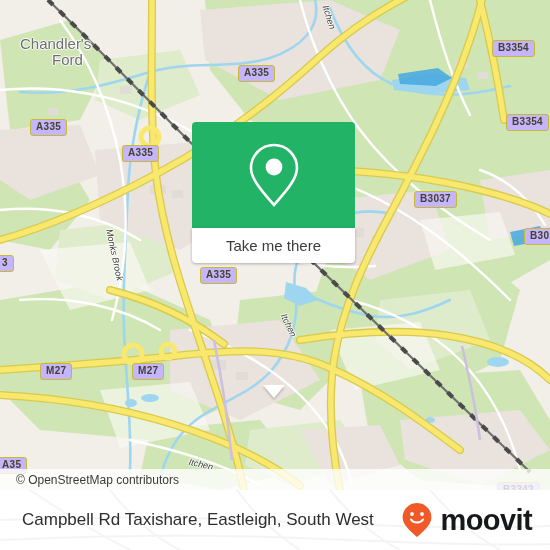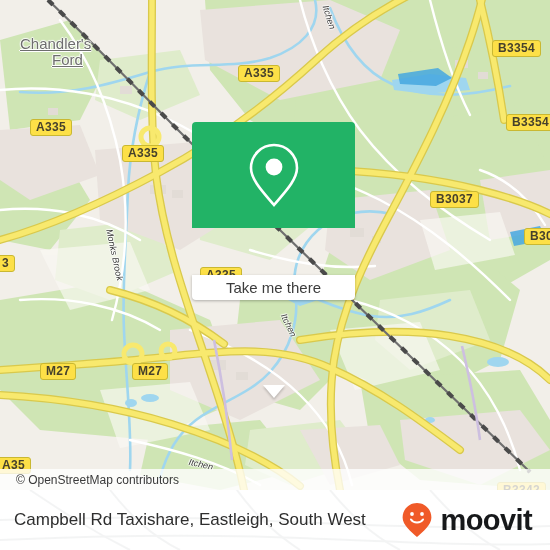--- a/index.html
+++ b/index.html
@@ -8,57 +8,57 @@
 
   #page{position:relative;width:550px;height:550px;overflow:hidden;background:#f2efe9;}
 
   
   #map{position:absolute;left:0;top:0;width:550px;height:490px;overflow:hidden;
        background:#f3efe8;}
 
   svg.layer{position:absolute;left:0;top:0;width:550px;height:490px;}
 
   
-  .shield{position:absolute;background:#fde047;border:1px solid #c9b832;
-          border-radius:3px;color:#46412c;font-size:12px;font-weight:bold;
+  .shield{position:absolute;background:#c4b5fd;border:1px solid #c9b832;
+          border-radius:3px;color:#46412c;font-size:10px;font-weight:bold;
           padding:1px 5px 2px 5px;line-height:12px;letter-spacing:.3px;
           white-space:nowrap;box-sizing:border-box;}
 
   
   .placelabel{position:absolute;color:#6e6e6e;font-size:15px;line-height:17px;
               text-align:center;white-space:nowrap;
-              text-shadow:1px 0 1px #fff,-1px 0 1px #fff,0 1px 1px #fff,0 -1px 1px #fff;text-decoration:underline;}
+              text-shadow:1px 0 1px #fff,-1px 0 1px #fff,0 1px 1px #fff,0 -1px 1px #fff;}
   .waterlabel{position:absolute;color:#3a3a3a;font-size:9px;white-space:nowrap;
               font-style:italic;
               text-shadow:1px 0 1px #fff,-1px 0 1px #fff,0 1px 1px #fff,0 -1px 1px #fff;}
 
   
   #attrib{position:absolute;left:0;top:469px;width:550px;height:21px;
           background:rgba(255,255,255,.78);display:flex;align-items:center;}
   #attrib span{font-size:12px;color:#3a3a3a;padding-left:16px;}
 
   
   #popup{position:absolute;left:192px;top:122px;width:163px;}
   #popup-green{height:106px;background:#22b366;border-radius:4px 4px 0 0;
                display:flex;align-items:center;justify-content:center;}
-  #popup-white{height:25px;background:#fff;border-radius:0 0 4px 4px;
+  #popup-white{height:35px;background:#fff;border-radius:0 0 4px 4px;
                display:flex;align-items:center;justify-content:center;
-               box-shadow:0 1px 3px rgba(0,0,0,.28);margin-top:47px;}
+               box-shadow:0 1px 3px rgba(0,0,0,.28);}
   #popup-label{font-size:15px;color:#3c3c3c;}
   #popup-tail{position:absolute;left:50%;top:263px;margin-left:-11px;width:0;height:0;
               border-left:11px solid transparent;border-right:11px solid transparent;
               border-top:13px solid #fff;
               filter:drop-shadow(0 2px 1px rgba(0,0,0,.20));}
 
   
   #footer{position:absolute;left:0;top:490px;width:550px;height:60px;
           background:#fff;display:flex;align-items:center;
           justify-content:space-between;overflow:hidden;}
   #footer-ghost{position:absolute;left:0;top:0;width:550px;height:60px;opacity:.11;}
-  #footer-title{position:relative;font-size:17px;color:#2e2e2e;padding-left:14px;
+  #footer-title{position:relative;font-size:17px;color:#2e2e2e;padding-left:22px;
                 white-space:nowrap;}
   #logo{position:relative;display:flex;align-items:center;padding-right:18px;}
   #logo-text{font-size:29px;font-weight:bold;color:#16181a;letter-spacing:-.6px;
              margin-left:9px;line-height:29px;}
 </style>
 </head>
 <body>
 
 <div id="page">
 
@@ -206,21 +206,21 @@
       </g>
     </svg>
 
     <div>
       <div class="shield" style="left:238px;top:65px">A335</div>
       <div class="shield" style="left:30px;top:119px">A335</div>
       <div class="shield" style="left:122px;top:145px">A335</div>
       <div class="shield" style="left:200px;top:267px">A335</div>
       <div class="shield" style="left:492px;top:40px">B3354</div>
       <div class="shield" style="left:506px;top:114px">B3354</div>
-      <div class="shield" style="left:430px;top:191px">B3037</div>
+      <div class="shield" style="left:414px;top:191px">B3037</div>
       <div class="shield" style="left:524px;top:228px">B30</div>
       <div class="shield" style="left:-4px;top:255px">3</div>
       <div class="shield" style="left:40px;top:363px">M27</div>
       <div class="shield" style="left:132px;top:363px">M27</div>
       <div class="shield" style="left:-4px;top:457px">A35</div>
       <div class="shield" style="left:497px;top:482px">B3342</div>
     </div>
 
     <div class="placelabel" style="left:20px;top:35px">Chandler's</div>
     <div class="placelabel" style="left:52px;top:51px">Ford</div>

